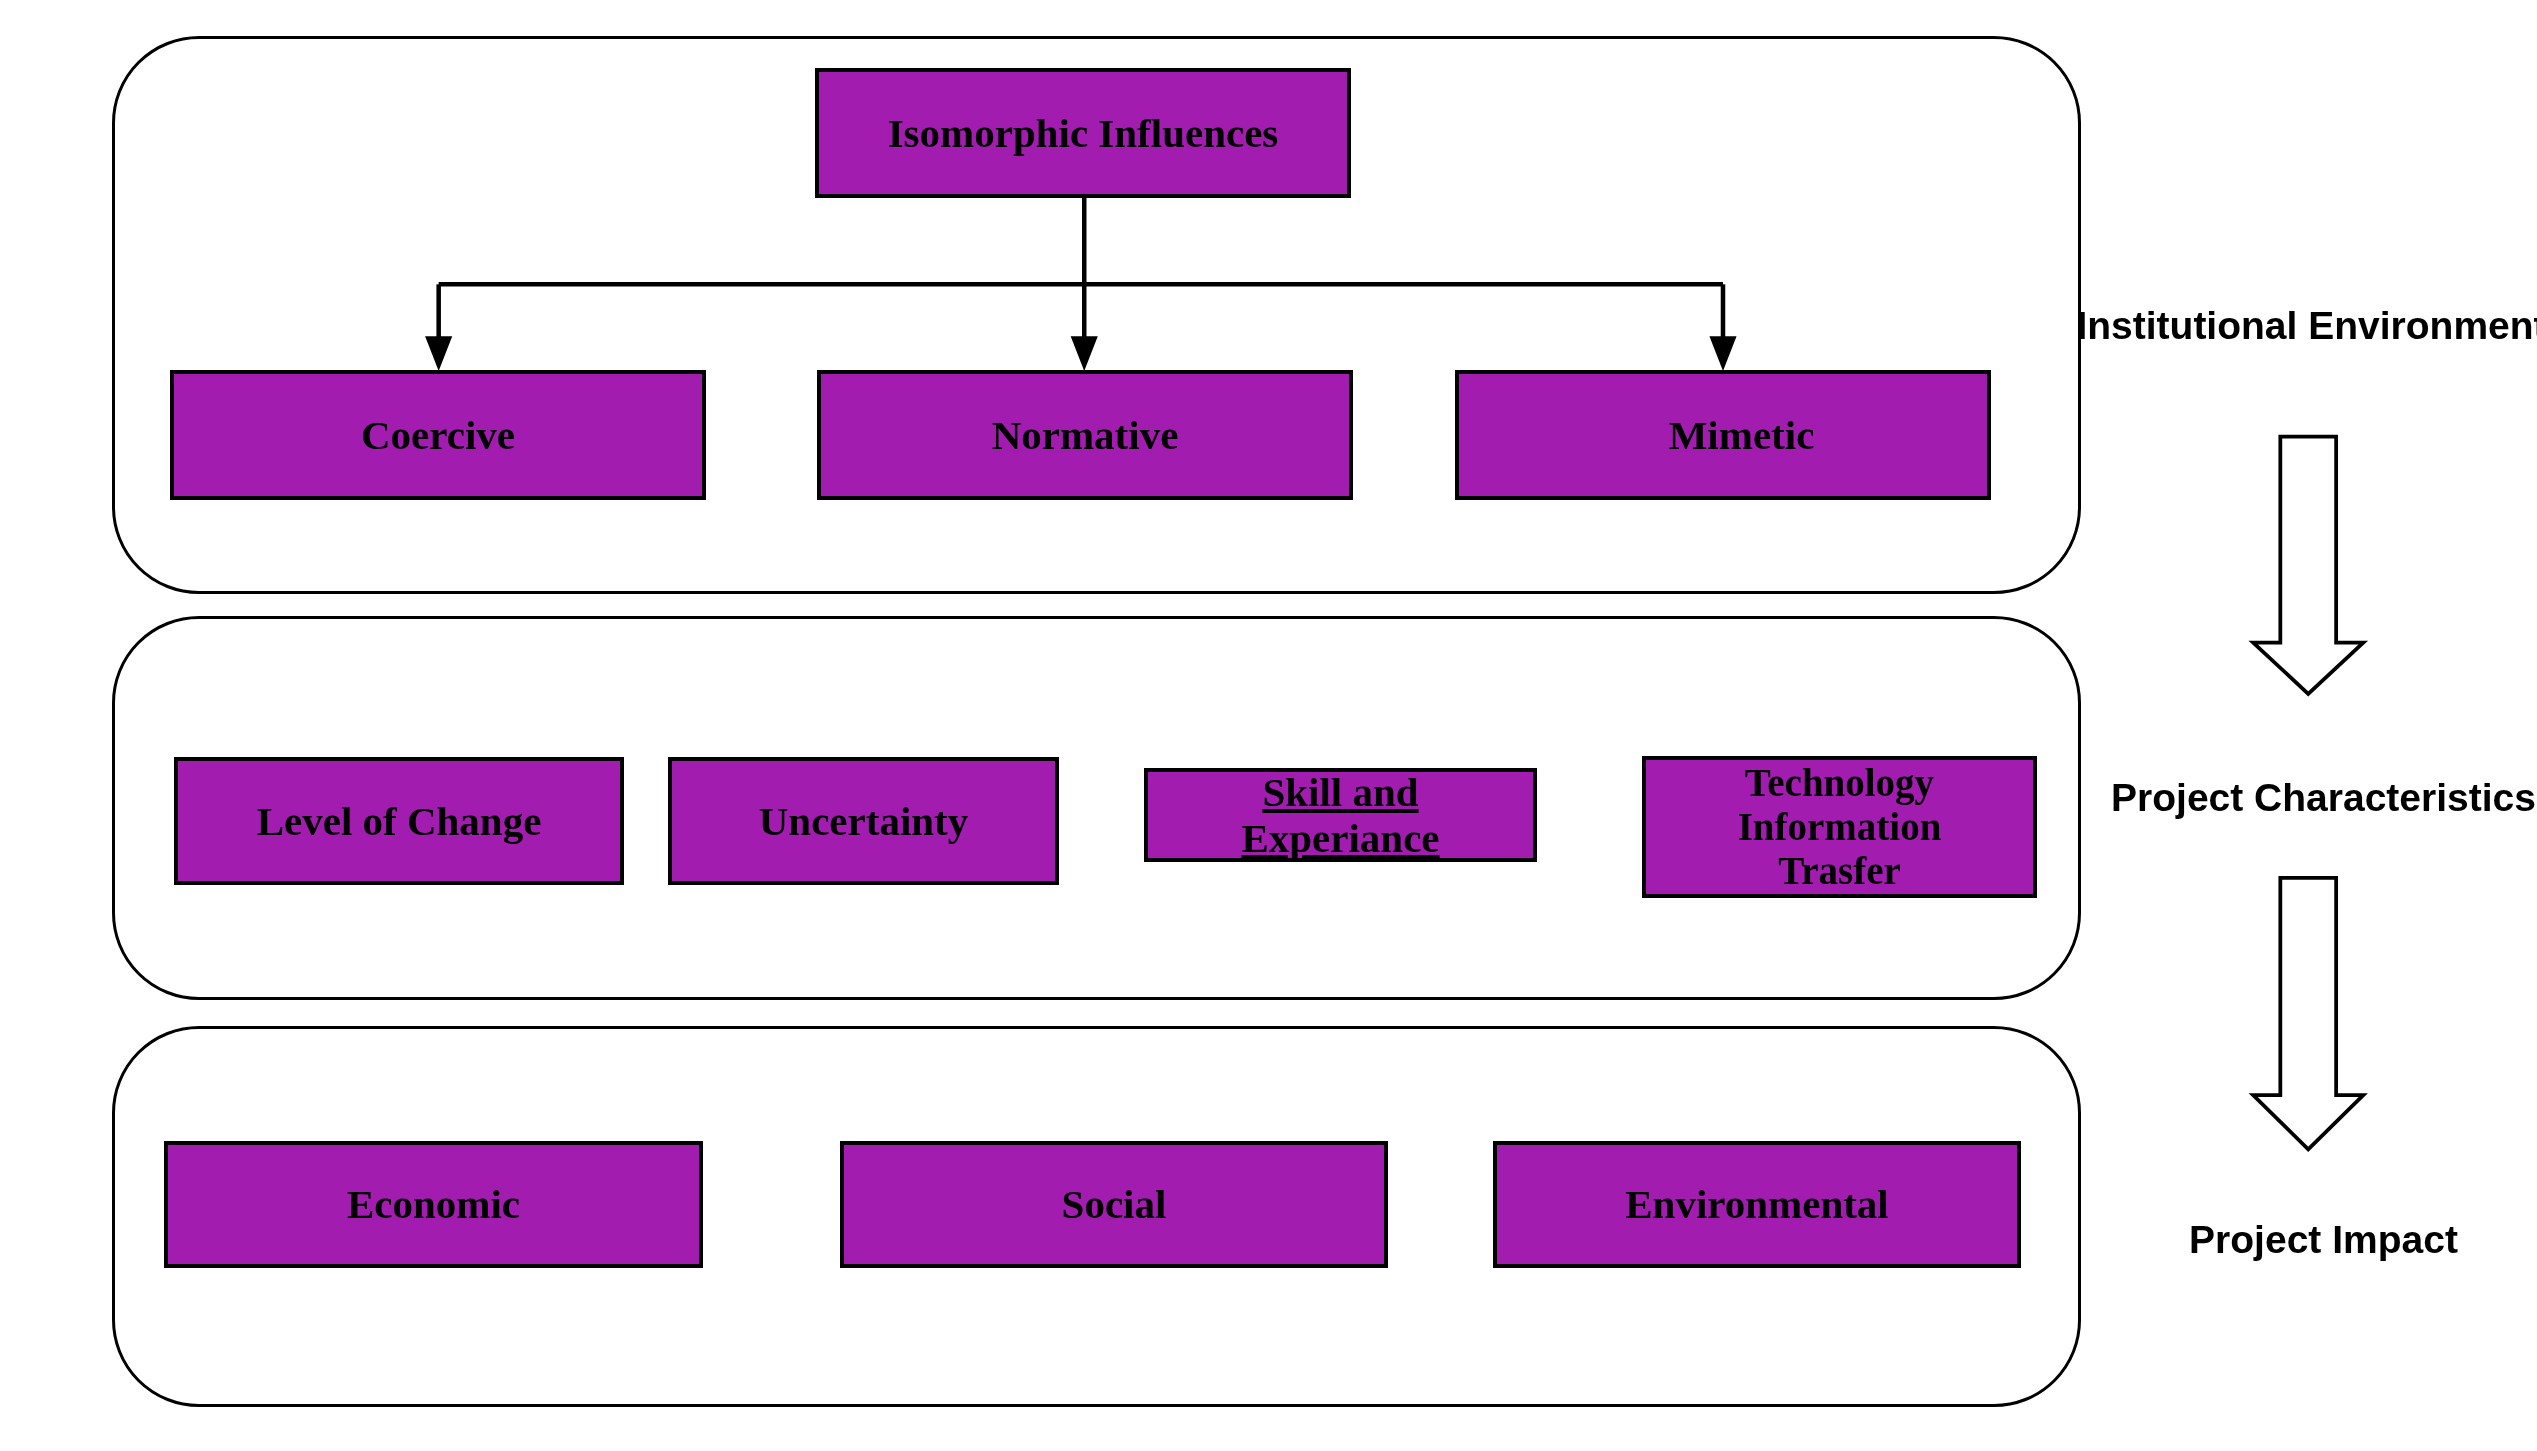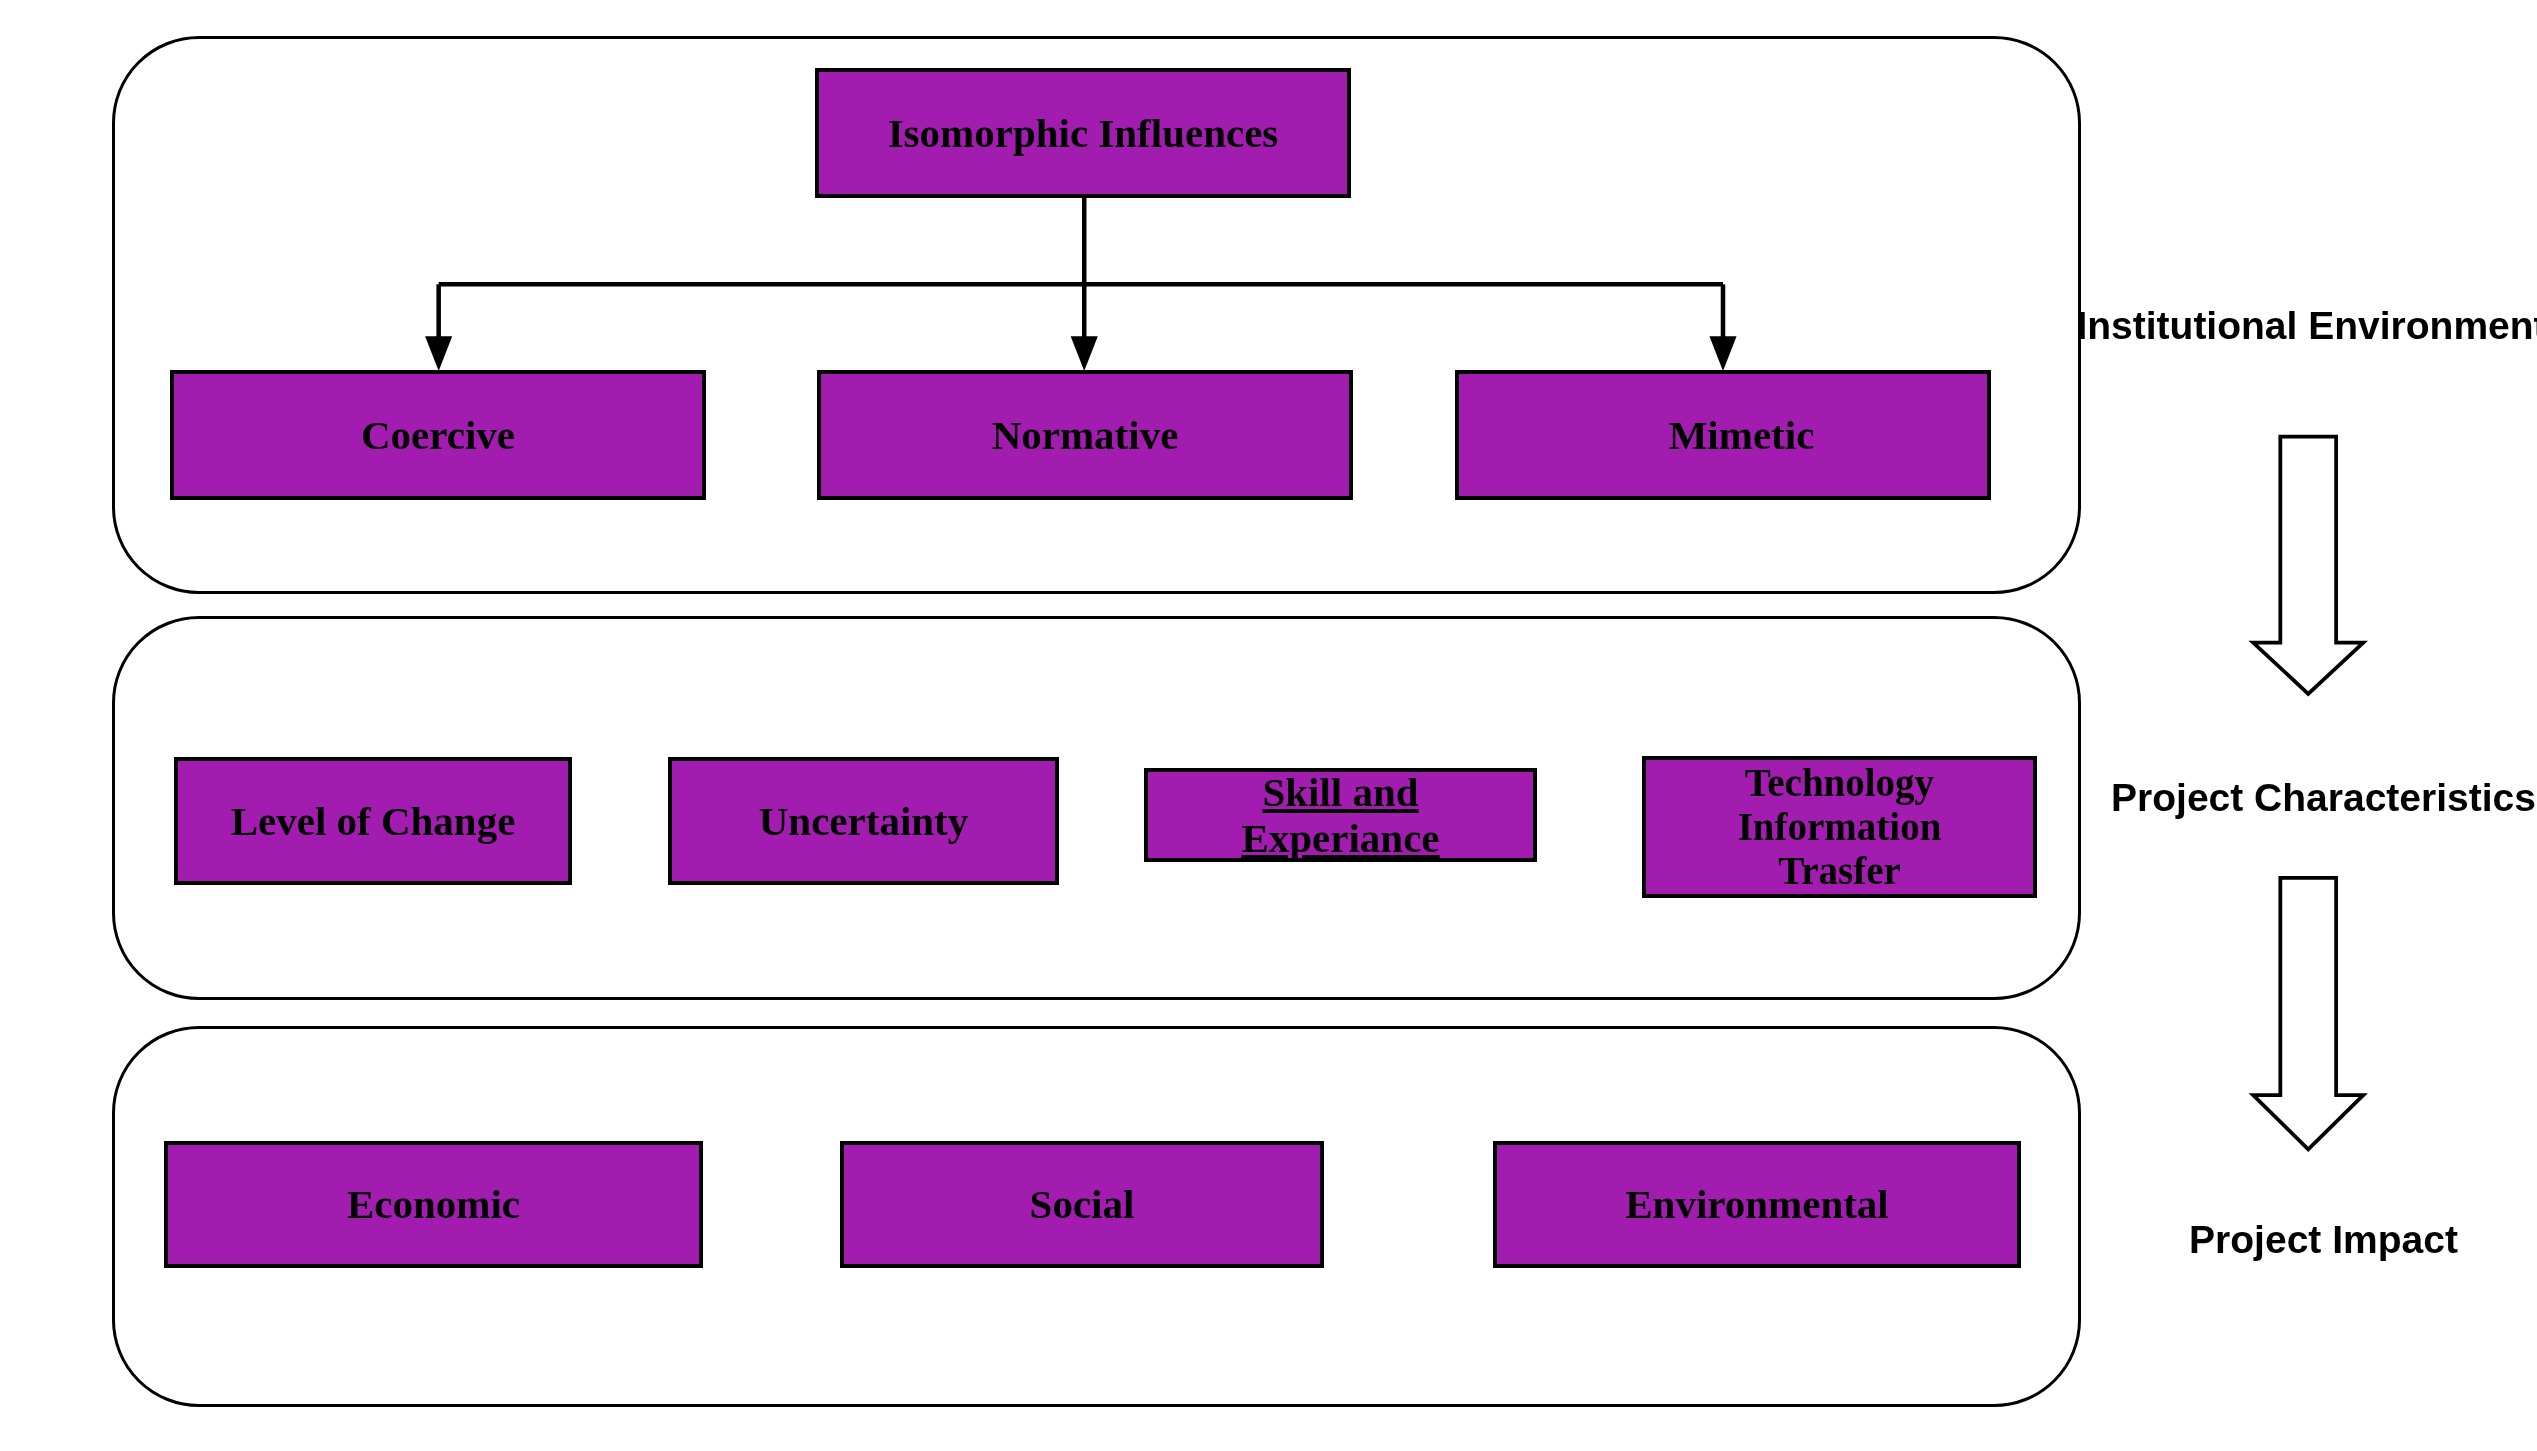--- a/index.html
+++ b/index.html
@@ -40,26 +40,26 @@
     font-size: 41px;
     line-height: 1.13;
     color: #000000;
   }
   .box span { white-space: pre-line; }
 
   .box-isomorphic   { left: 815px; top: 68px;   width: 536px; height: 130px; }
   .box-coercive     { left: 170px;  top: 370px;  width: 536px; height: 130px; }
   .box-normative    { left: 817px; top: 370px;  width: 536px; height: 130px; }
   .box-mimetic      { left: 1455px; top: 370px;  width: 536px; height: 130px; padding-left: 37px; }
-  .box-level        { left: 174px;  top: 757px; width: 398px; height: 128px; }
+  .box-level        { left: 174px;  top: 757px; width: 450px; height: 128px; }
   .box-uncertainty  { left: 668px;  top: 757px; width: 391px; height: 128px; }
   .box-skill        { left: 1144px; top: 768px; width: 393px; height: 94px; text-decoration: underline; }
   .box-technology   { left: 1626px; top: 756px; width: 395px; height: 142px; font-size: 39px; margin-left: 16px; }
   .box-economic     { left: 164px;  top: 1141px; width: 539px; height: 127px; }
-  .box-social       { left: 840px; top: 1141px; width: 484px; height: 127px; }
+  .box-social       { left: 840px; top: 1141px; width: 548px; height: 127px; }
   .box-environmental{ left: 1493px; top: 1141px; width: 528px; height: 127px; }
 
   .overlay {
     position: absolute;
     left: 0;
     top: 0;
     width: 2538px;
     height: 1451px;
     pointer-events: none;
   }

